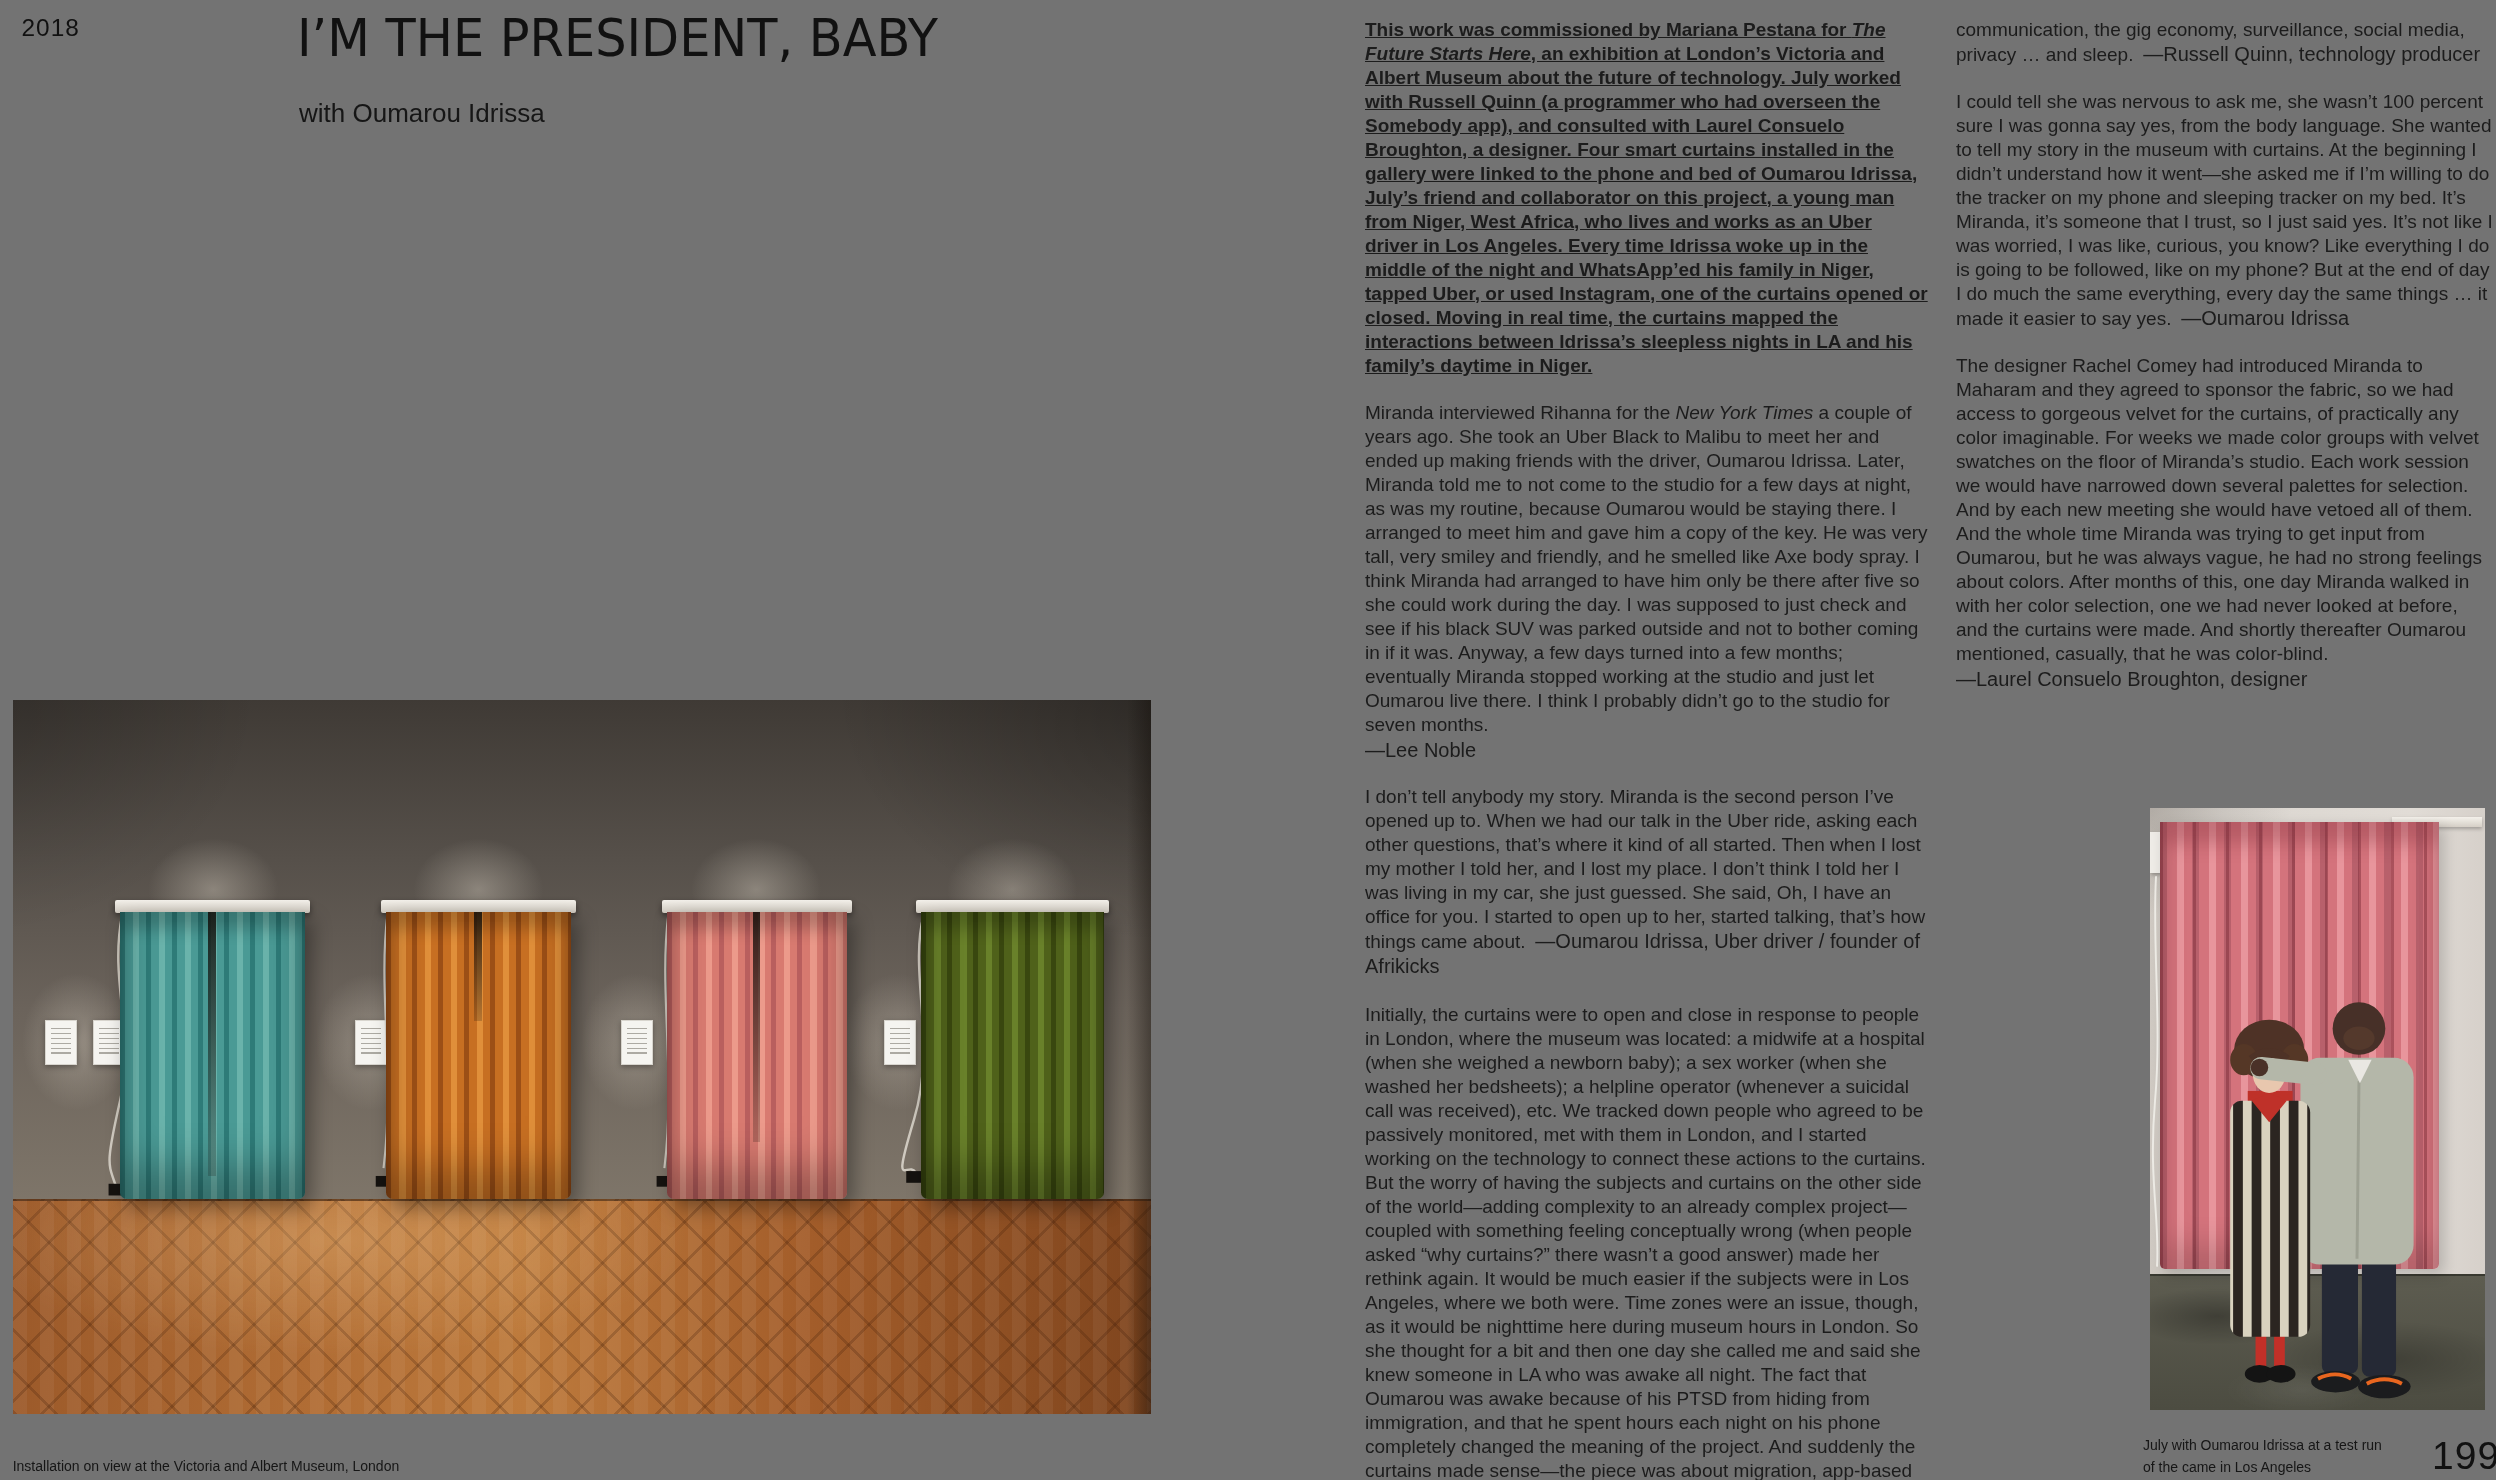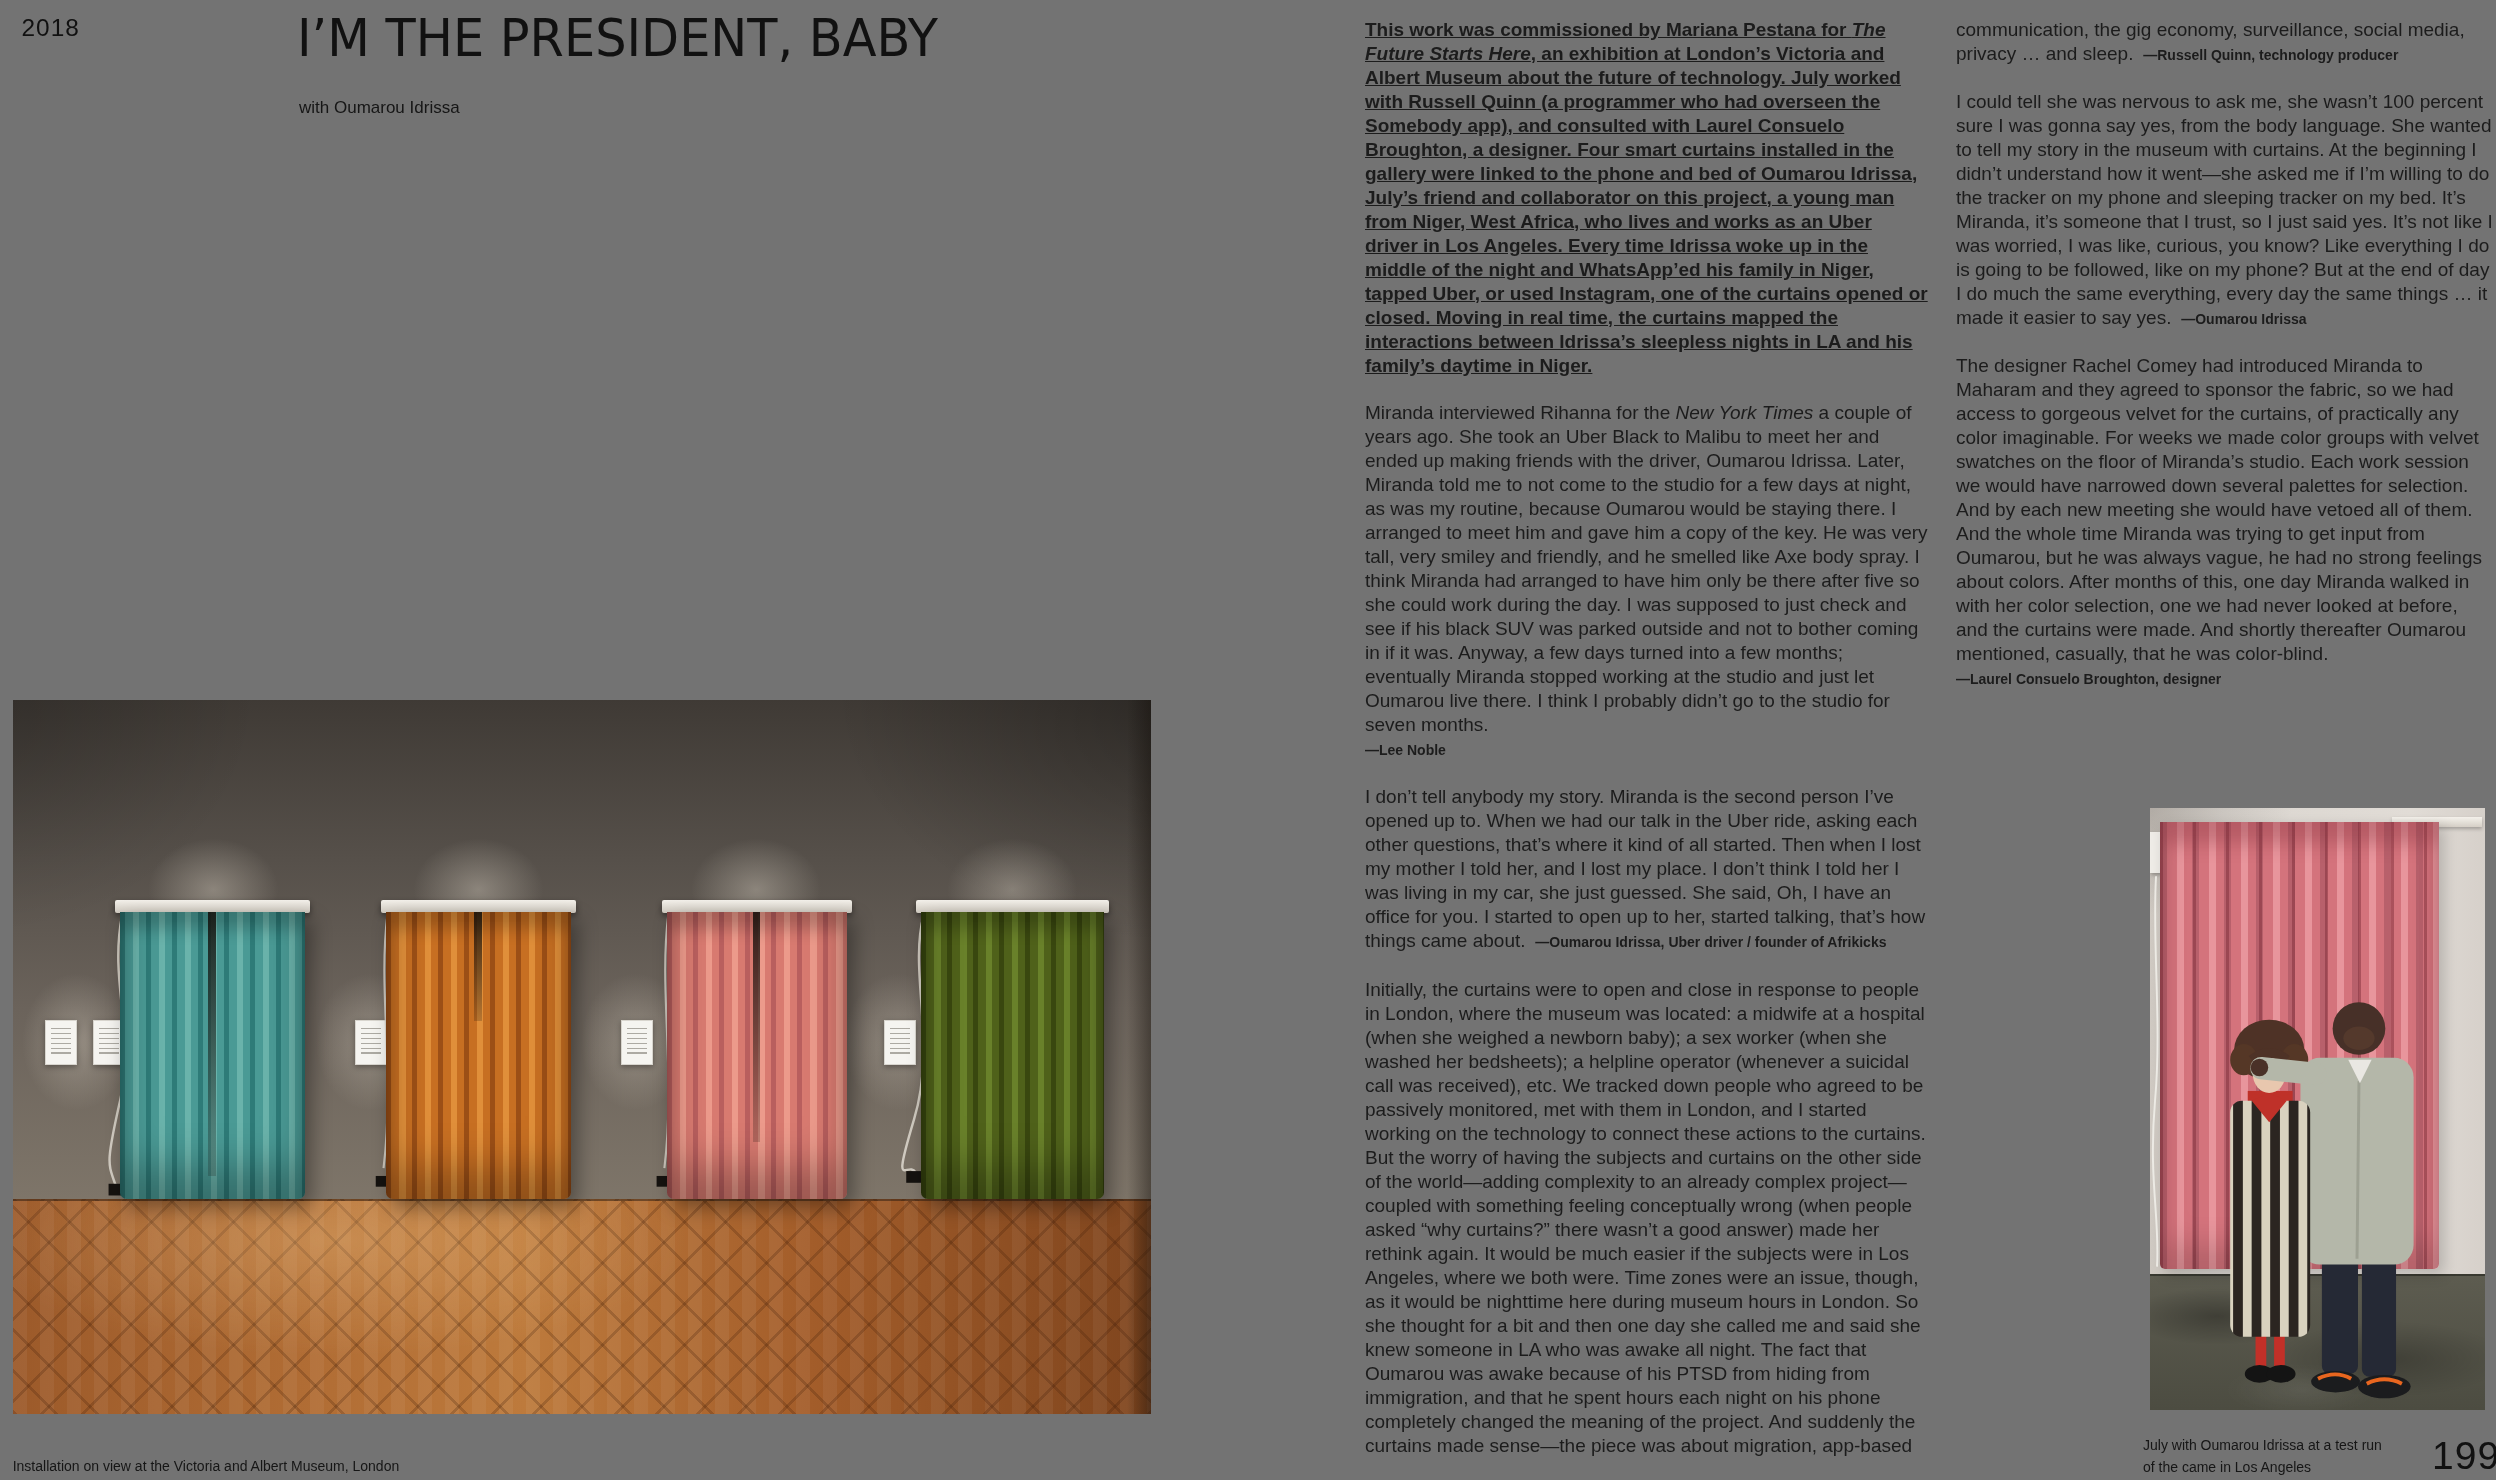--- a/index.html
+++ b/index.html
@@ -7,30 +7,30 @@
     position:relative;width:2497px;height:1480px;background:#737373;overflow:hidden;
     font-family:"Liberation Sans",sans-serif;color:#1c1c1c;
   }
   
   .year{position:absolute;left:21.5px;top:13.7px;font-size:24.4px;letter-spacing:1px;color:#111;}
   .title{
     position:absolute;left:297px;top:7.8px;font-family:"DejaVu Sans",sans-serif;
     font-size:52px;font-weight:500;letter-spacing:0px;color:#111;
     transform:scaleX(0.95);transform-origin:left top;white-space:nowrap;
   }
-  .subtitle{position:absolute;left:299px;top:98px;font-size:17px;color:#161616;}
+  .subtitle{position:absolute;left:299px;top:98px;font-size:26px;color:#161616;}
   
   .col{position:absolute;top:17.6px;font-size:19px;line-height:24px;text-align:left;}
   .col1{left:1365px;width:564px;}
   .col2{left:1956px;width:538px;}
   .col p{margin:0 0 23.4px 0;}
   .col p:last-child{margin-bottom:0;}
   .intro{font-weight:bold;text-decoration:underline;}
   .ital{font-style:italic;}
-  .attr{font-weight:bold;font-size:14px;}
+  .attr{font-weight:normal;font-size:20px;}
   .attr-inline{margin-left:9.8px;}
   .attr-block{display:block;margin-top:1px;}
   
   .caption{position:absolute;font-size:14px;line-height:22.4px;color:#161616;}
   .cap-left{left:12.7px;top:1455px;}
   .cap-right{left:2143px;top:1434px;}
   .folio{position:absolute;left:2432px;top:1434px;font-size:39px;color:#111;letter-spacing:1px;}
   
   .photo-left{position:absolute;left:12.7px;top:700px;width:1138px;height:714px;overflow:hidden;background:#635c55;}
   .pl-wall{position:absolute;left:0;top:0;right:0;height:499px;

